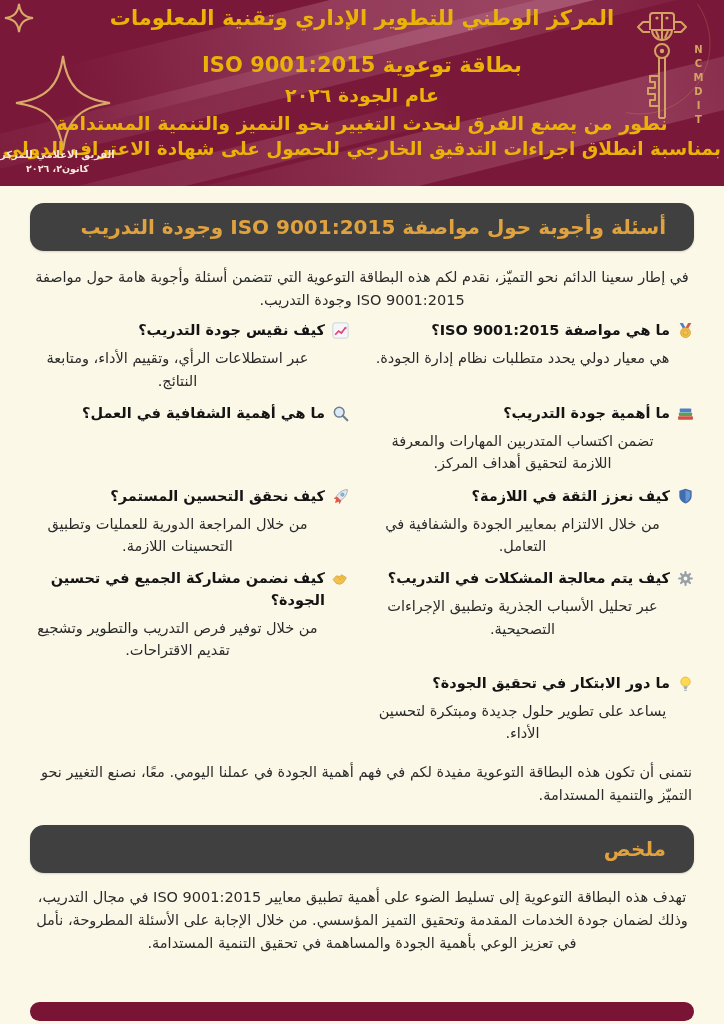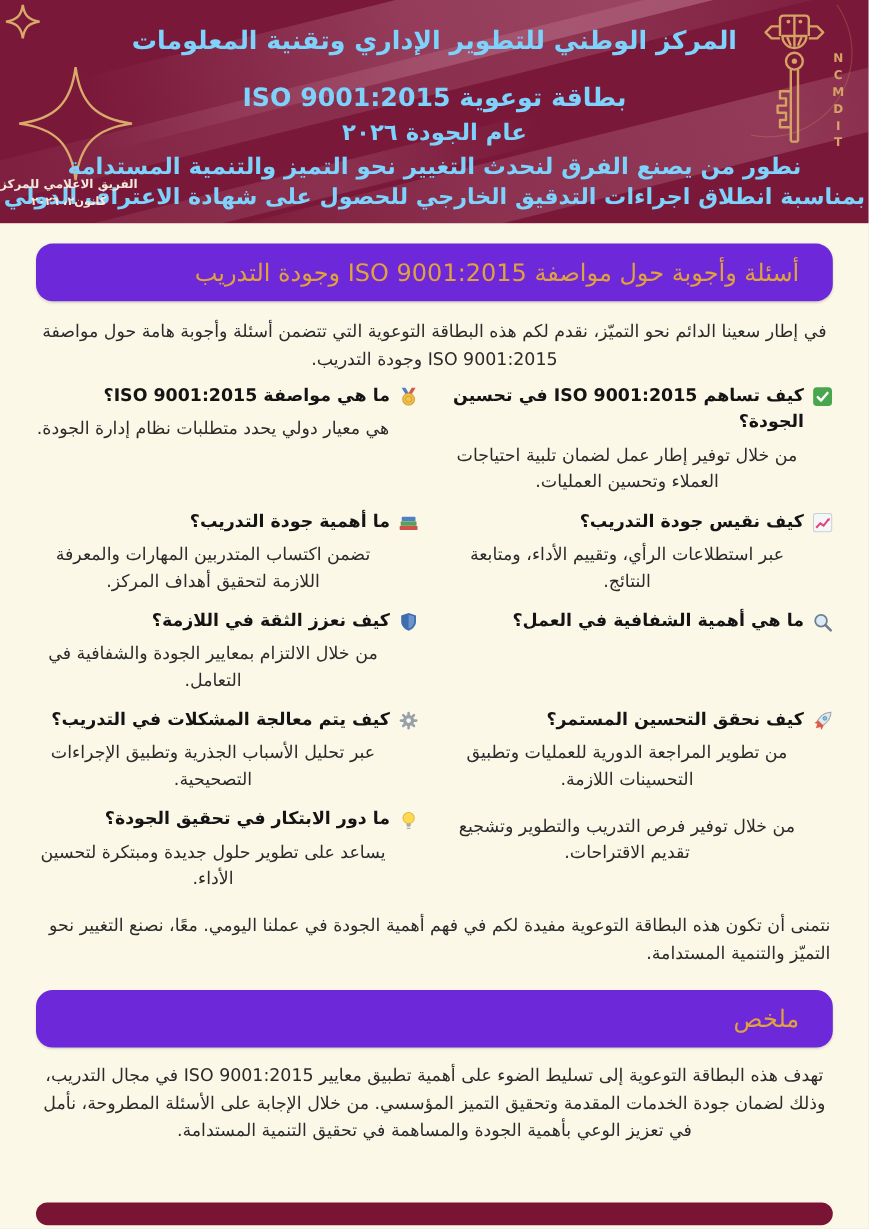--- a/index.html
+++ b/index.html
@@ -9,37 +9,37 @@
     font-family:"DejaVu Sans",sans-serif;color:#2b2b2b;
   }
   
   .hero{position:relative;height:186px;background:#7a1839;overflow:hidden;}
   .streak{position:absolute;transform:rotate(-14deg);pointer-events:none;
     background:linear-gradient(90deg,transparent,rgba(238,185,205,.22),rgba(238,185,205,.30),transparent);}
   .s1{top:-34px;left:60px;width:820px;height:64px;}
   .s2{top:52px;left:-120px;width:900px;height:34px;opacity:.55;}
   .s3{top:108px;left:140px;width:760px;height:52px;opacity:.7;}
   .s4{top:156px;left:-60px;width:520px;height:26px;opacity:.5;}
-  .hero-text{position:relative;z-index:3;text-align:center;padding-top:21px;color:#7dd3fc;}
+  .hero-text{position:relative;z-index:3;text-align:center;padding-top:5px;color:#eab308;}
   .h-line1{font-size:21px;font-weight:bold;line-height:1.25;}
   .h-line2{font-size:21px;font-weight:bold;margin-top:22px;}
   .h-line3{font-size:19px;font-weight:bold;margin-top:7px;}
   .h-line4{font-size:19px;font-weight:bold;margin-top:6px;}
   .h-line5{font-size:18.5px;font-weight:bold;margin-top:4px;}
   .credit{position:absolute;z-index:3;left:0;bottom:10px;text-align:center;
     color:#f5e8da;font-size:10px;font-weight:bold;line-height:1.5;}
   .credit .c2{font-size:9.5px;}
   .sparkles{position:absolute;z-index:2;top:0;right:auto;left:0;width:140px;height:186px;}
   .logo{position:absolute;z-index:2;top:4px;left:auto;right:6px;width:92px;height:160px;}
   .logo-letters{position:absolute;top:40px;right:14px;writing-mode:vertical-rl;text-orientation:upright;
     font-size:10px;font-weight:bold;letter-spacing:3px;color:#d4a363;}
   
   main{padding:0 30px;position:relative;}
-  .banner{background:#6d28d9;border-radius:14px;height:48px;display:flex;align-items:center;
-    padding:0 28px;color:#e0a23e;font-size:20px;font-weight:normal;box-shadow:0 1px 2px rgba(0,0,0,.15);}
+  .banner{background:#404040;border-radius:14px;height:48px;display:flex;align-items:center;
+    padding:0 28px;color:#e0a23e;font-size:20px;font-weight:bold;box-shadow:0 1px 2px rgba(0,0,0,.15);}
   .banner.qa{margin-top:17px;}
   .banner.sum{margin-top:18px;}
   .intro{margin:15px 2px 8px;font-size:14.5px;line-height:1.6;text-align:center;}
   .qa-grid{display:grid;grid-template-columns:1fr 1fr;column-gap:26px;row-gap:11px;margin-top:8px;}
   .q{display:flex;align-items:flex-start;gap:7px;font-weight:bold;font-size:14.5px;color:#141414;line-height:1.5;}
   .qi{flex:0 0 auto;width:17px;height:17px;margin-top:2px;}
   .qi svg{display:block;width:17px;height:17px;}
   .a{margin:5px 24px 0 0;font-size:14.5px;line-height:1.55;text-align:center;}
   .closing{margin:16px 2px 0;font-size:14.5px;line-height:1.6;}
   .summary{margin:13px 2px 0;font-size:14.5px;line-height:1.6;text-align:center;}
@@ -103,32 +103,20 @@
   <main>
 
     <div class="banner qa">
       <span>أسئلة وأجوبة حول مواصفة ISO 9001:2015 وجودة التدريب</span>
     </div>
 
     <p class="intro">في إطار سعينا الدائم نحو التميّز، نقدم لكم هذه البطاقة التوعوية التي تتضمن أسئلة وأجوبة هامة حول مواصفة ISO 9001:2015 وجودة التدريب.</p>
 
     <div class="qa-grid">
 
-      <div class="qa-item">
-        <div class="q">
-          <span class="qi">
-              <svg viewBox="0 0 16 16">
-                <rect x="0.6" y="0.6" width="14.8" height="14.8" rx="3" fill="#47a64e"></rect>
-                <path d="M4.2 8.4l2.6 2.7 5-6" fill="none" stroke="#fff" stroke-width="1.9" stroke-linecap="round" stroke-linejoin="round"></path>
-              </svg>
-            </span>
-          <span>كيف تساهم ISO 9001:2015 في تحسين الجودة؟</span>
-        </div>
-        <p class="a">من خلال توفير إطار عمل لضمان تلبية احتياجات العملاء وتحسين العمليات.</p>
-      </div>
 
       <div class="qa-item">
         <div class="q">
           <span class="qi">
               <svg viewBox="0 0 16 16">
                 <path d="M5.5 1h-3l3 5h3z" fill="#4f7fc9"></path>
                 <path d="M10.5 1h3l-3 5h-3z" fill="#d6564c"></path>
                 <circle cx="8" cy="10" r="4.6" fill="#f2c14e" stroke="#cf9d2e" stroke-width="0.8"></circle>
                 <circle cx="8" cy="10" r="2.5" fill="none" stroke="#cf9d2e" stroke-width="0.7"></circle>
               </svg>
@@ -195,21 +183,21 @@
         <div class="q">
           <span class="qi">
               <svg viewBox="0 0 16 16">
                 <path d="M14.5 1.5c-3.6.1-6.6 1.6-8.8 4.4L4 8l4 4 2.1-1.7c2.8-2.2 4.3-5.2 4.4-8.8z" fill="#e3e8ec" stroke="#9aa7b0" stroke-width="0.8"></path>
                 <circle cx="9.8" cy="6.2" r="1.5" fill="#7ec3e8" stroke="#5a8aa8" stroke-width="0.6"></circle>
                 <path d="M4.5 8L1.5 9.8l2.3.7-1 3.5 3.5-1 .7 2.3L8.8 12z" fill="#e25b4a"></path>
               </svg>
             </span>
           <span>كيف نحقق التحسين المستمر؟</span>
         </div>
-        <p class="a">من تطوير المراجعة الدورية للعمليات وتطبيق التحسينات اللازمة.</p>
+        <p class="a">من خلال المراجعة الدورية للعمليات وتطبيق التحسينات اللازمة.</p>
       </div>
 
       <div class="qa-item">
         <div class="q">
           <span class="qi">
               <svg viewBox="0 0 16 16">
                 <g fill="#98a0a8">
                   <rect x="7" y="1" width="2" height="14" rx="1"></rect>
                   <rect x="7" y="1" width="2" height="14" rx="1" transform="rotate(45 8 8)"></rect>
                   <rect x="7" y="1" width="2" height="14" rx="1" transform="rotate(90 8 8)"></rect>
@@ -218,20 +206,29 @@
                 </g>
                 <circle cx="8" cy="8" r="1.8" fill="#fcf8e7"></circle>
               </svg>
             </span>
           <span>كيف يتم معالجة المشكلات في التدريب؟</span>
         </div>
         <p class="a">عبر تحليل الأسباب الجذرية وتطبيق الإجراءات التصحيحية.</p>
       </div>
 
       <div class="qa-item">
+        <div class="q">
+          <span class="qi">
+              <svg viewBox="0 0 16 16">
+                <path d="M1 9l3.2-3.5 3 .6 2-1.6 4.3 2.8-2.8 4.4-3.3 1.8-3.5-1z" fill="#f2c14e" stroke="#d39c2f" stroke-width="0.7" stroke-linejoin="round"></path>
+                <path d="M6 7l2.5 2.5M8.5 6l2.5 2.3" stroke="#d39c2f" stroke-width="0.7"></path>
+              </svg>
+            </span>
+          <span>كيف نضمن مشاركة الجميع في تحسين الجودة؟</span>
+        </div>
         <p class="a">من خلال توفير فرص التدريب والتطوير وتشجيع تقديم الاقتراحات.</p>
       </div>
 
       <div class="qa-item">
         <div class="q">
           <span class="qi">
               <svg viewBox="0 0 16 16">
                 <circle cx="8" cy="6.3" r="4.4" fill="#ffd94f" stroke="#dfb63c" stroke-width="0.8"></circle>
                 <path d="M6.3 10.5h3.4v1.2c0 .8-.6 1.4-1.7 1.4s-1.7-.6-1.7-1.4z" fill="#a7adb3"></path>
                 <path d="M6.6 14.4h2.8" stroke="#a7adb3" stroke-width="1"></path>

